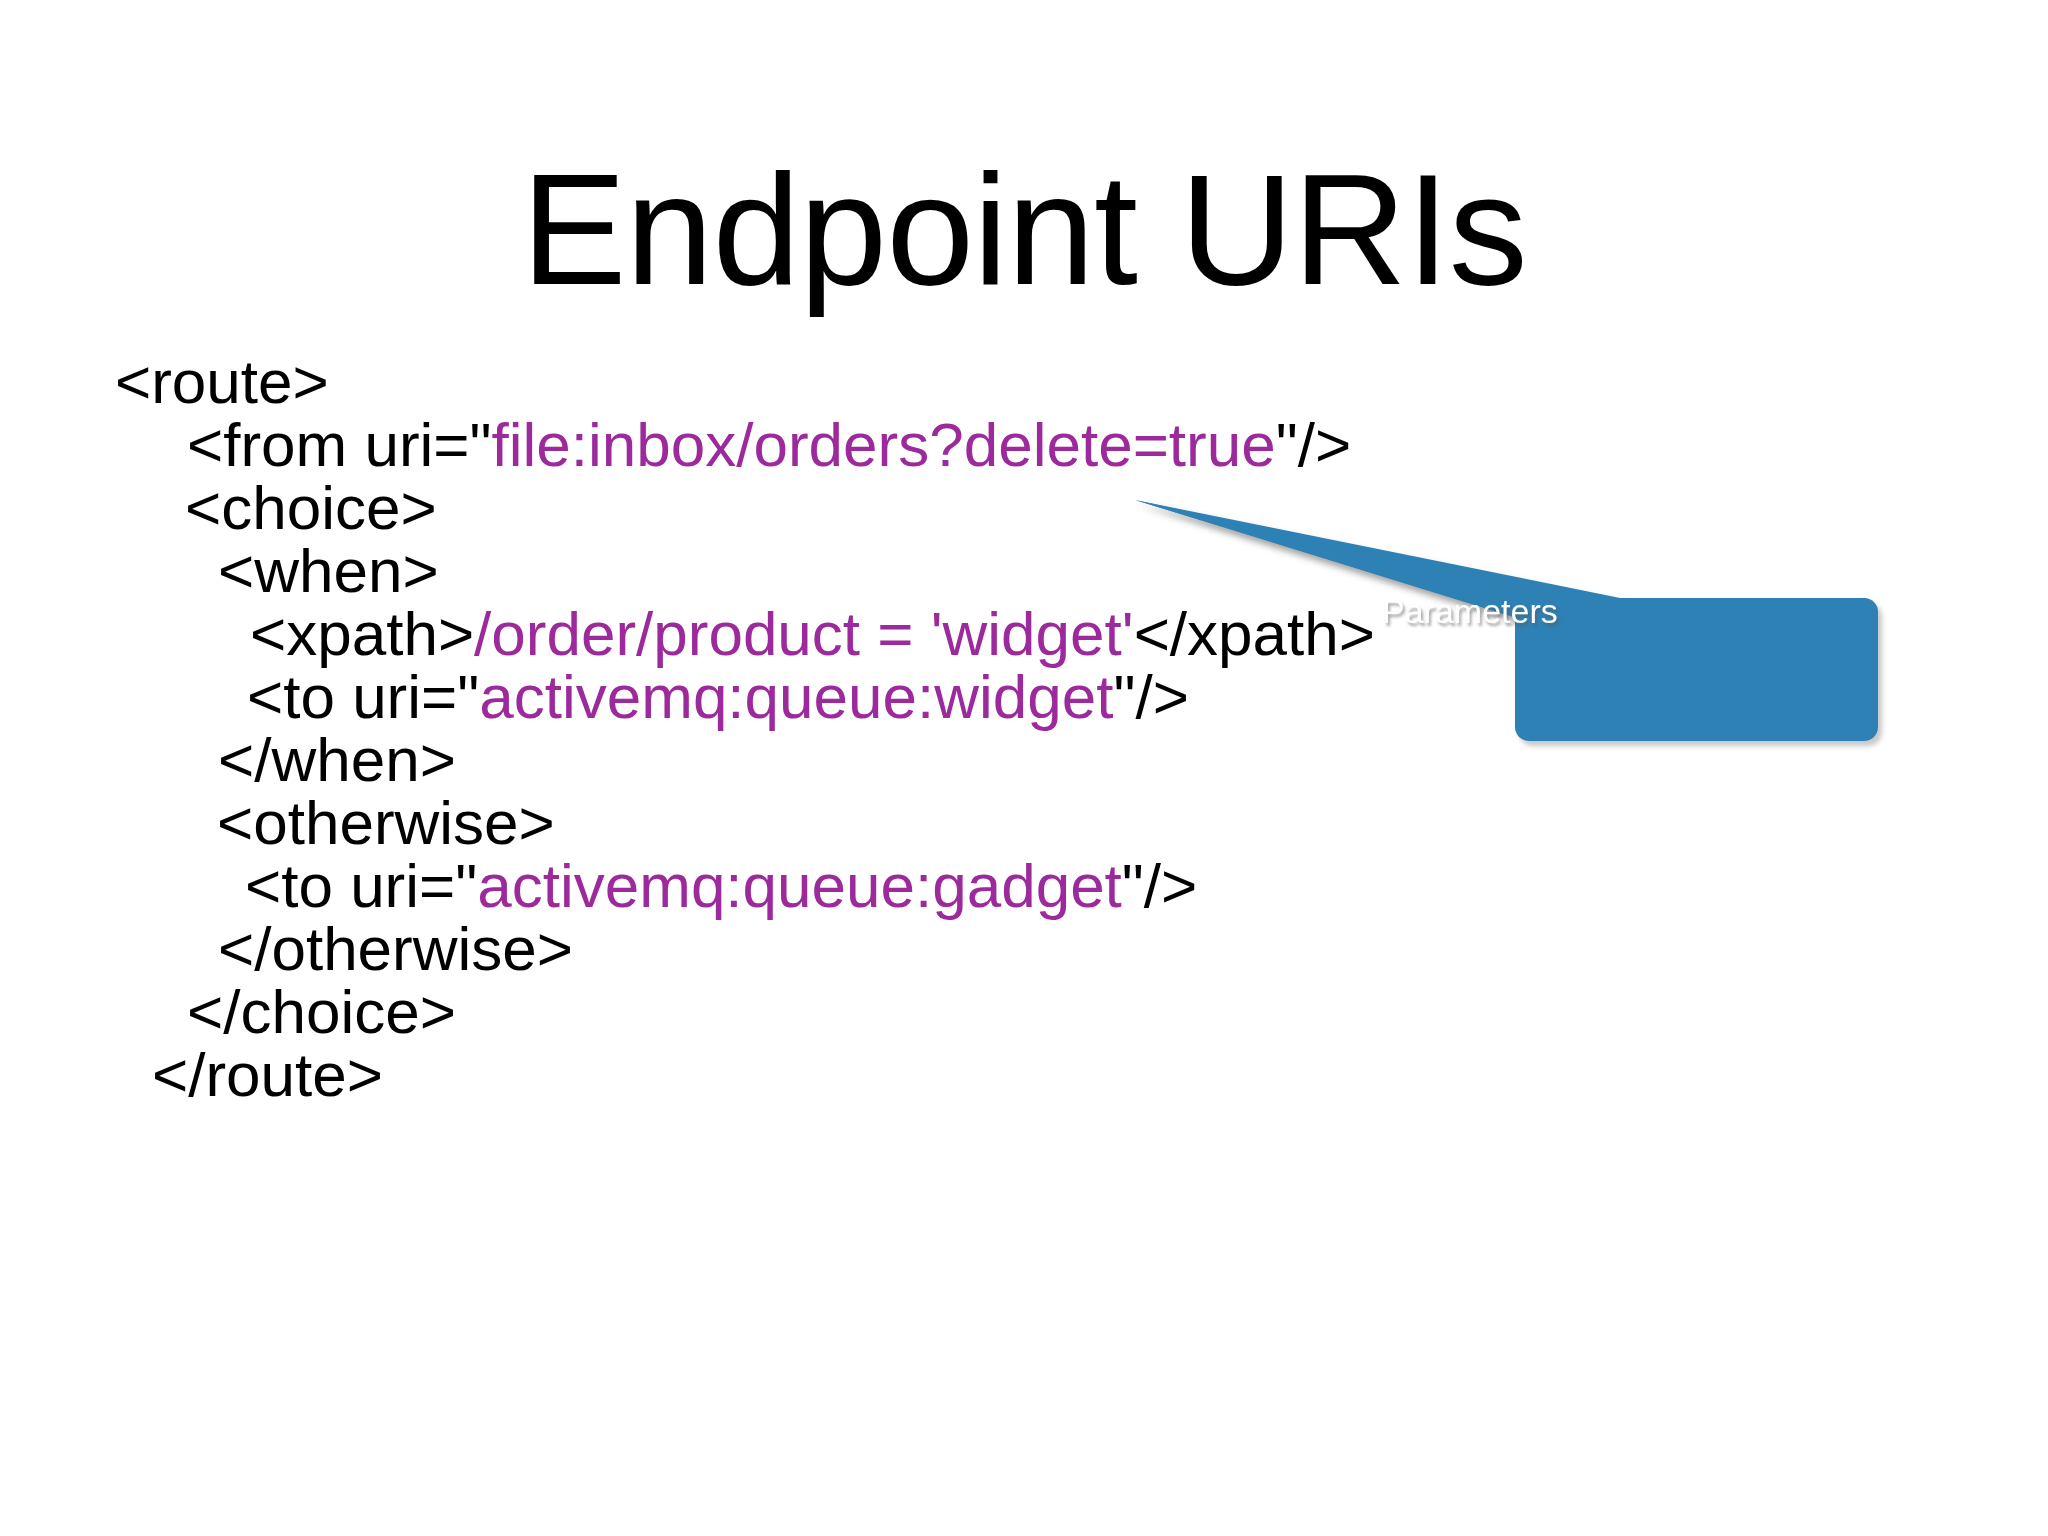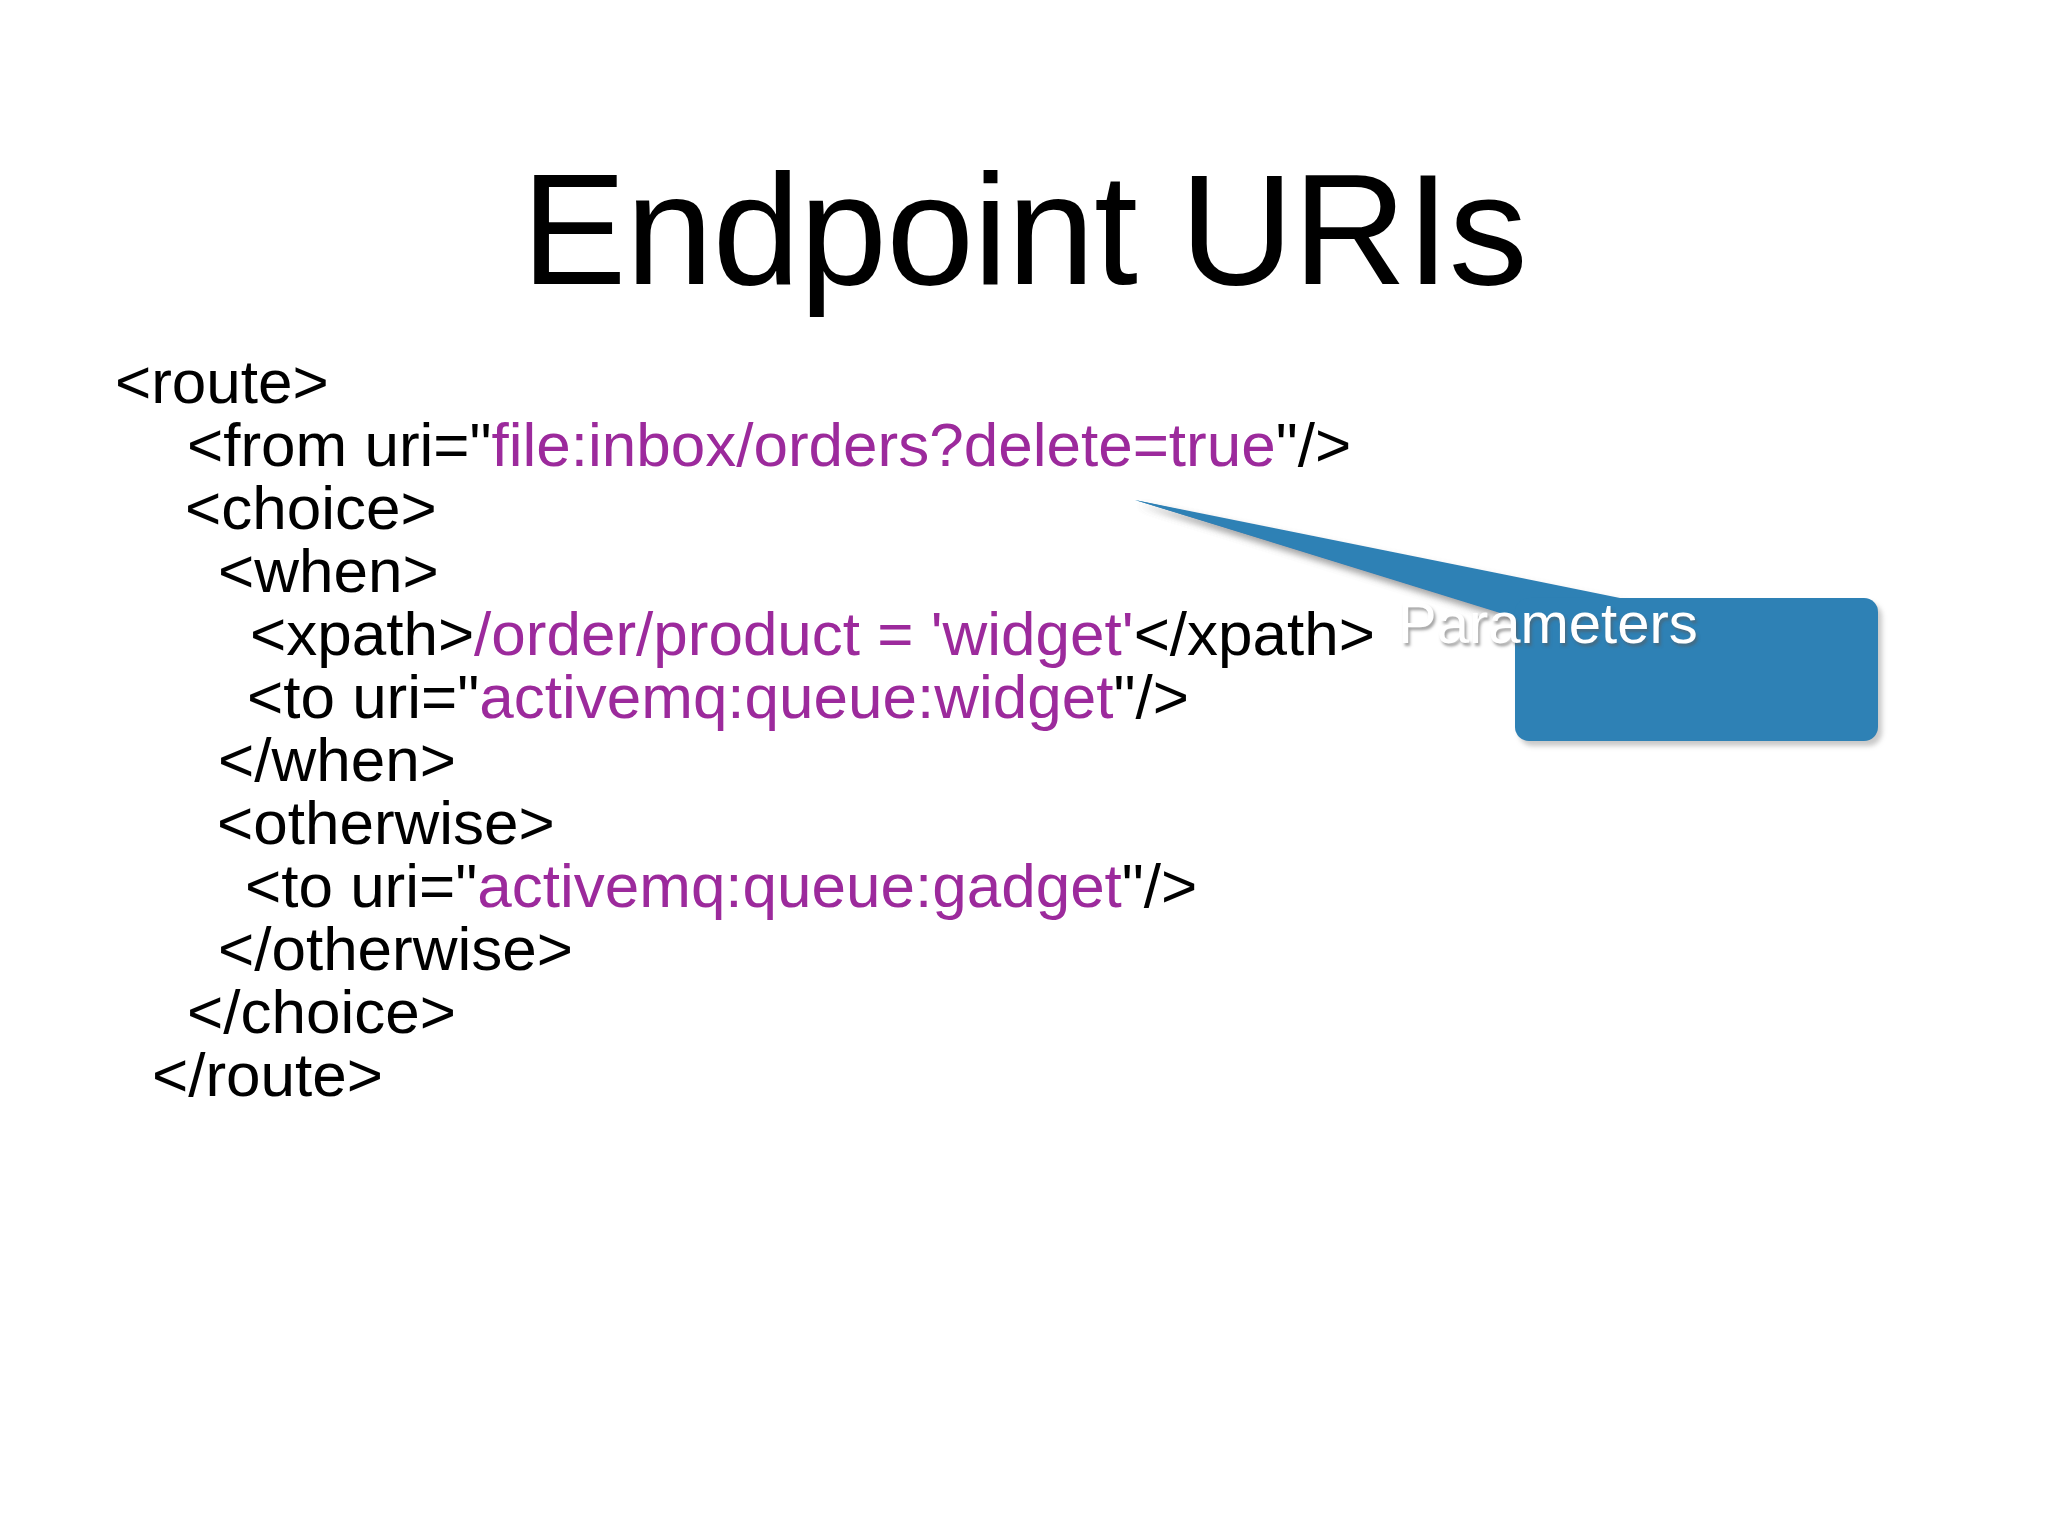--- a/index.html
+++ b/index.html
@@ -80,24 +80,24 @@
     left: 395px;
     top: 108px;
     width: 363px;
     height: 143px;
     background: #2E81B5;
     border-radius: 14px;
     box-shadow: 4px 5px 5px rgba(120,120,120,0.40);
   }
   #callout-label {
     position: absolute;
-    left: 278px;
+    left: 262px;
     top: 104px;
     font-family: "Liberation Sans", sans-serif;
-    font-size: 58px;
+    font-size: 34px;
     font-weight: 400;
     color: #ffffff;
     white-space: pre;
     text-shadow: 2px 3px 3px rgba(90,90,90,0.55);
     line-height: 1.0;
   }
 </style>
 </head>
 <body>
 

